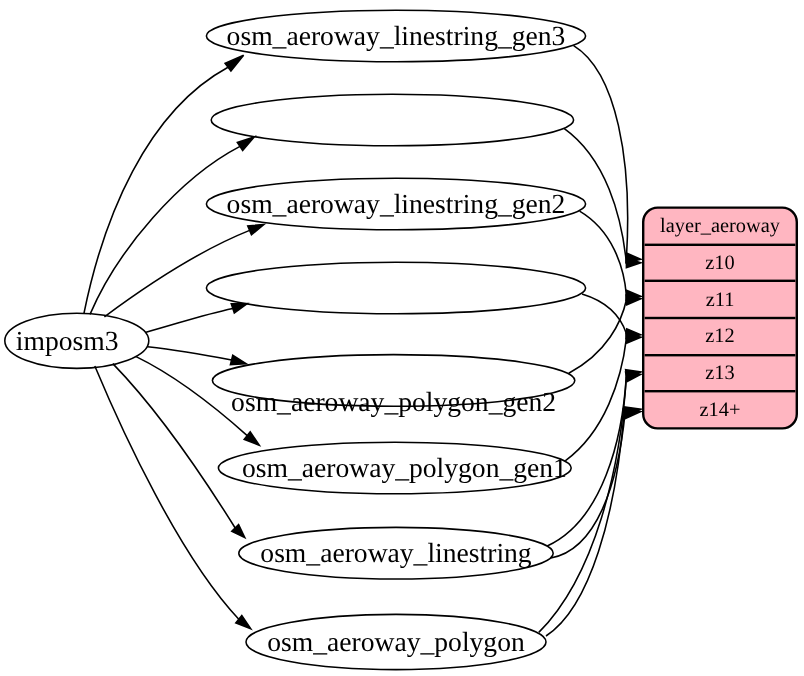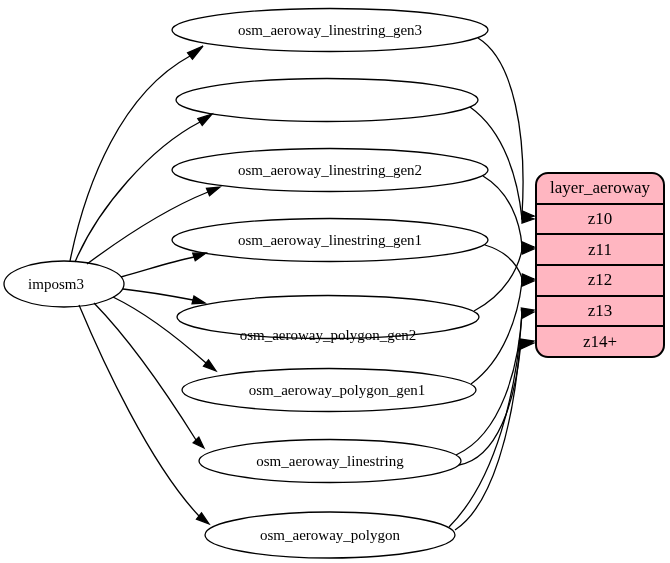--- a/index.html
+++ b/index.html
@@ -17,21 +17,21 @@
     overflow: hidden;
   }
   #graph-svg {
     position: absolute;
     left: 0;
     top: 0;
   }
   .node-label {
     position: absolute;
     transform: translate(-50%, -50%);
-    font-size: 15px;
+    font-size: 23px;
     line-height: 1;
     white-space: nowrap;
     text-align: center;
   }
   .layer-table {
     position: absolute;
     left: 535px;
     top: 172px;
     width: 126px;
     height: 182px;
@@ -144,21 +144,20 @@
         <g>
           <path d="M455,530 C492,506 513,428 520,345"></path>
           <polygon points="534,343 520.5656854249493,348.9597979746447 519.4343145750507,341.0402020253553" fill="#000000" stroke="#000000"></polygon>
         </g>
       </g>
   </svg>
 
   <div class="node-label" style="left:56px;  top:284px;">imposm3</div>
   <div class="node-label" style="left:330px; top:30px;">osm_aeroway_linestring_gen3</div>
   <div class="node-label" style="left:330px; top:170px;">osm_aeroway_linestring_gen2</div>
-  <div class="node-label" style="left:330px; top:240px;">osm_aeroway_linestring_gen1</div>
   <div class="node-label" style="left:328px; top:335px;">osm_aeroway_polygon_gen2</div>
   <div class="node-label" style="left:337px; top:390px;">osm_aeroway_polygon_gen1</div>
   <div class="node-label" style="left:330px; top:535px;">osm_aeroway_polygon</div>
   <div class="node-label" style="left:330px; top:461px;">osm_aeroway_linestring</div>
 
   <div class="layer-table" style="background: rgb(255, 182, 193);">
     <div class="trow">layer_aeroway</div>
     <div class="trow">z10</div>
     <div class="trow">z11</div>
     <div class="trow">z12</div>

